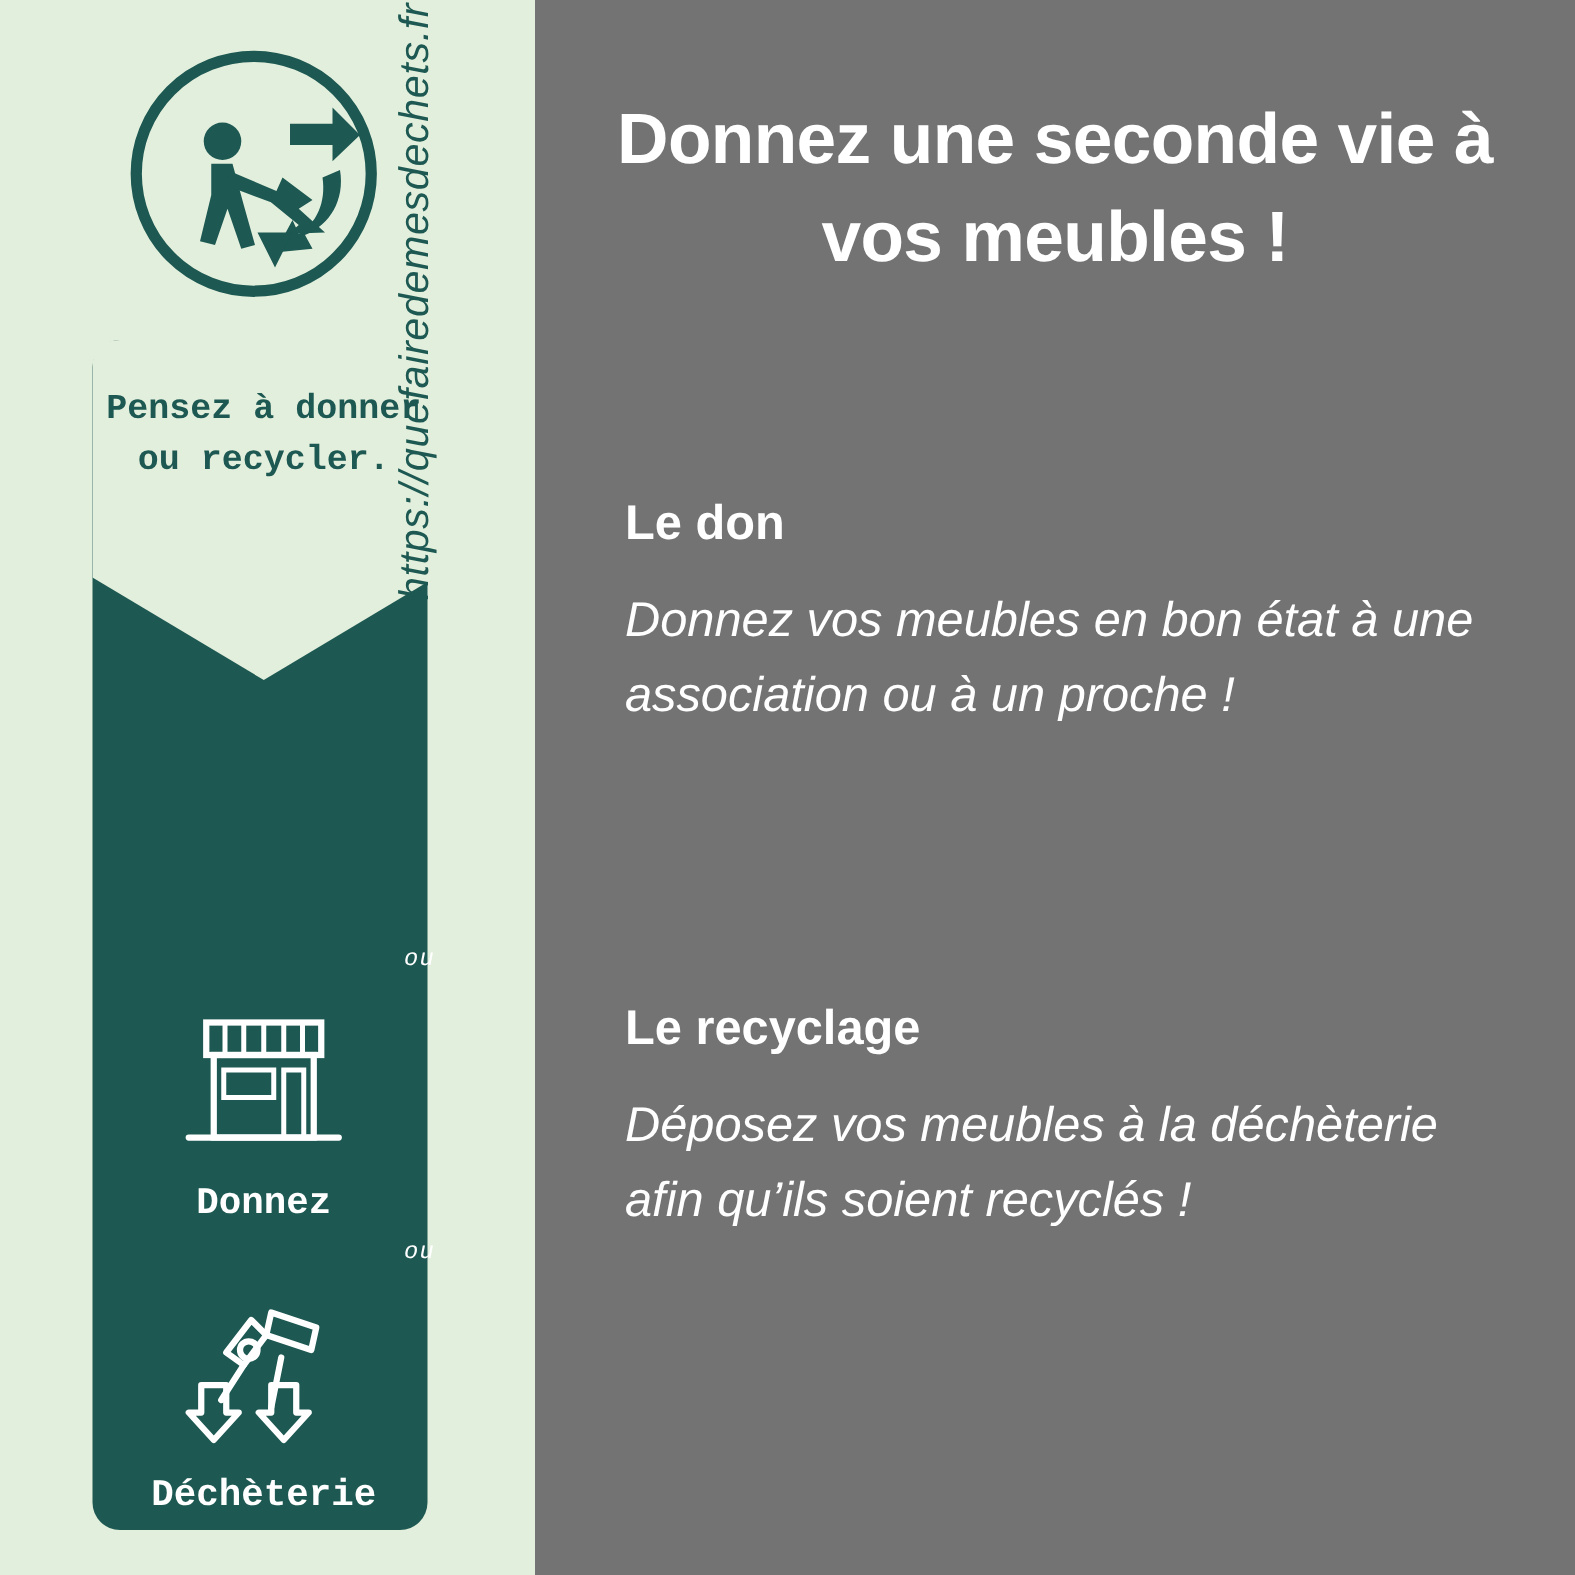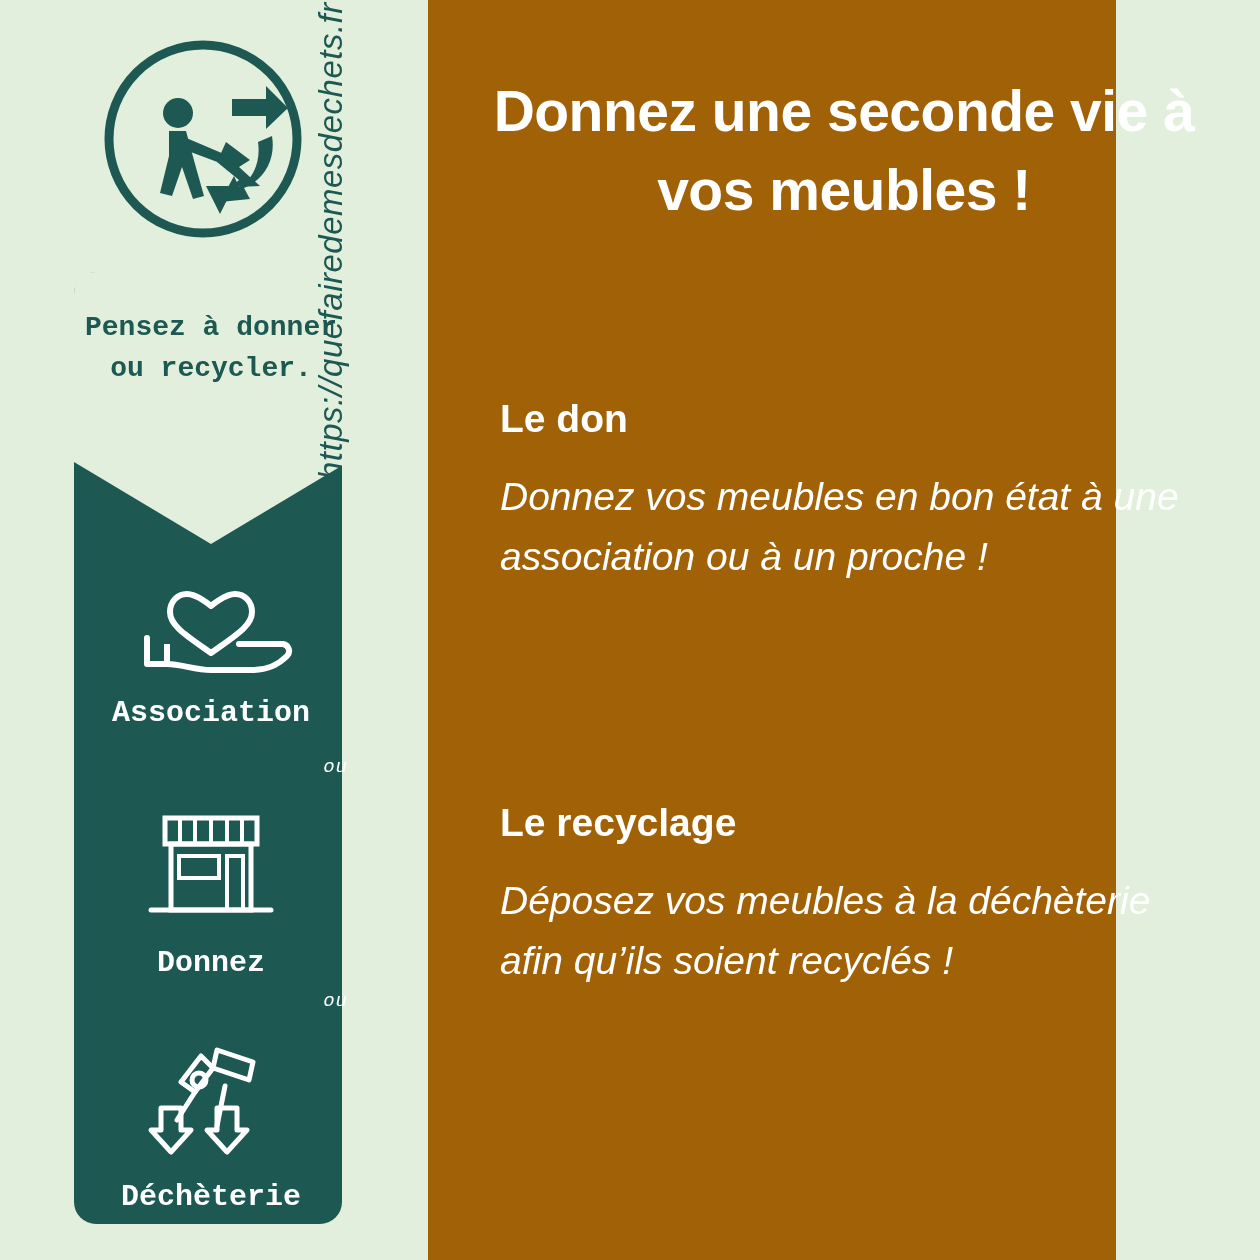--- a/index.html
+++ b/index.html
@@ -18,23 +18,23 @@
     width: 1260px;
     height: 1260px;
     background: #e3efdd;
   }
 
   
   .right-panel {
     position: absolute;
     left: 428px;
     top: 0;
-    width: 688px;
-    height: 1260px;
-    background: #a16207;
+    width: 832px;
+    height: 1260px;
+    background: #737373;
   }
 
   .headline {
     position: absolute;
     left: 0;
     top: 72px;
     width: 832px;
     text-align: center;
     color: #ffffff;
     font-size: 57px;
@@ -194,30 +194,20 @@
 
     <div class="banner">
 
       <div class="pennant">
         <svg viewBox="0 0 274 272" width="274" height="272" aria-hidden="true">
           <path d="M0 22 Q0 0 22 0 L252 0 Q274 0 274 22 L274 190 L137 272 L0 190 Z" fill="#e3efdd"></path>
         </svg>
         <div class="pennant-text">Pensez à donner ou recycler.</div>
       </div>
 
-      <div class="step assoc">
-        <span class="step-icon">
-          <svg viewBox="0 0 180 120" width="180" height="120" aria-hidden="true">
-            <path d="M90 46 C90 46 76 34 66 34 C56 34 49 42 49 52 C49 66 66 76 90 93 C114 76 131 66 131 52 C131 42 124 34 114 34 C104 34 90 46 90 46 Z" fill="none" stroke="#ffffff" stroke-width="6" stroke-linejoin="round"></path>
-            <path d="M26 78 L26 104 L46 104 C60 104 74 110 90 110 L132 110 C146 110 158 104 166 96 C170 92 168 85 162 84 L118 84" fill="none" stroke="#ffffff" stroke-width="6" stroke-linecap="round" stroke-linejoin="round"></path>
-            <path d="M46 84 L46 104" fill="none" stroke="#ffffff" stroke-width="6"></path>
-          </svg>
-        </span>
-        <span class="step-label">Association</span>
-      </div>
 
       <div class="ou ou1">ou</div>
 
       <div class="step magasin">
         <span class="step-icon">
           <svg viewBox="0 0 180 130" width="180" height="130" aria-hidden="true">
             <rect x="44" y="18" width="92" height="26" fill="none" stroke="#ffffff" stroke-width="5"></rect>
             <path d="M59 18 L59 44 M74 18 L74 44 M90 18 L90 44 M106 18 L106 44 M121 18 L121 44" stroke="#ffffff" stroke-width="4"></path>
             <rect x="50" y="44" width="80" height="66" fill="none" stroke="#ffffff" stroke-width="5"></rect>
             <rect x="58" y="56" width="40" height="22" fill="none" stroke="#ffffff" stroke-width="4"></rect>

